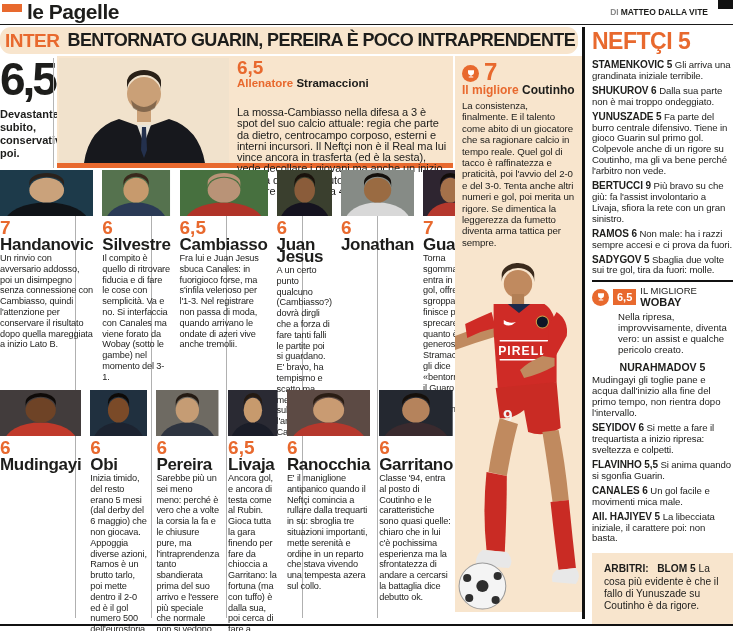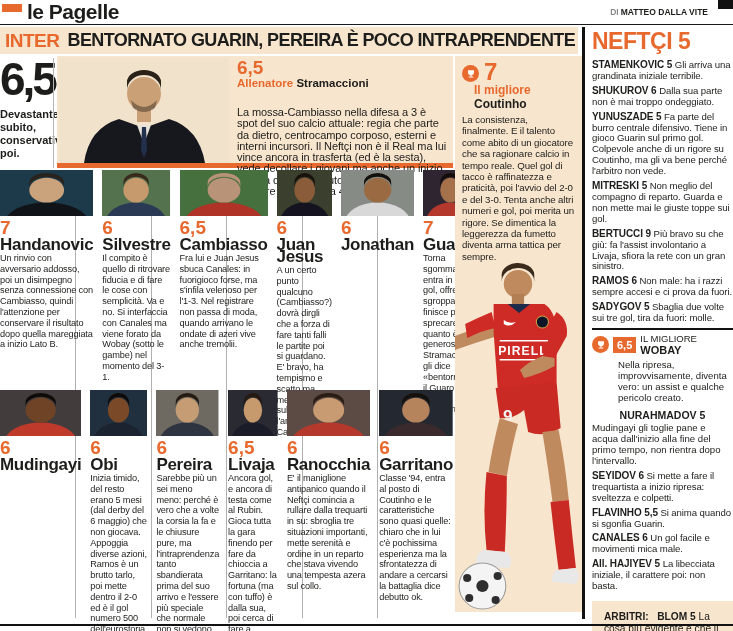--- a/index.html
+++ b/index.html
@@ -7,21 +7,21 @@
         font-family:"Liberation Sans",sans-serif;color:#1d1d1b;}
   
   .chip{position:absolute;left:2px;top:4px;width:20px;height:8px;background:#e8692e;}
   .masthead-title{position:absolute;left:27px;top:0px;font-size:21px;font-weight:800;letter-spacing:-0.5px;}
   .byline{position:absolute;right:25px;top:7px;font-size:8.5px;font-weight:700;}
   .byline .pre{color:#8a8a8a;margin-right:2px;}
   .corner-mark{position:absolute;right:0;top:0;width:15px;height:9px;background:#111;}
   .toprule{position:absolute;left:0;top:24px;width:733px;height:1px;background:#1a1a1a;}
   
   .headline-bar{position:absolute;left:0;top:27px;width:578px;height:27px;background:#f8e5cd;
-    display:flex;align-items:center;gap:8px;padding-left:5px;box-sizing:border-box;}
+    display:flex;align-items:center;gap:8px;padding-left:5px;box-sizing:border-box;border-radius:11px;}
   .headline-bar .team{color:#e8692e;font-size:19px;font-weight:800;letter-spacing:-0.5px;}
   .headline-bar .htext{font-size:18px;font-weight:800;letter-spacing:-0.6px;white-space:nowrap;}
   .neftci-title{position:absolute;left:592px;top:28px;font-size:23px;font-weight:800;
     color:#e8692e;letter-spacing:-0.5px;}
   .vdivider{position:absolute;left:582px;top:27px;width:3px;height:592px;background:#111;}
   .bottomrule{position:absolute;left:0;top:624px;width:733px;height:2px;background:#111;}
   
   .team-rating{position:absolute;left:0;top:52px;width:52px;font-size:46px;font-weight:800;letter-spacing:-3px;}
   .team-comment{position:absolute;left:0;top:108px;width:52px;font-size:11px;font-weight:700;line-height:13px;}
   .rail-line{position:absolute;left:53px;top:58px;width:1px;height:110px;background:#b5b5b5;}
@@ -58,21 +58,21 @@
   .p9{--bg:#6e6a62;--skin:#c59c74;--hair:#241a12;--shirt:#2e3440;}
   .p10{--bg:#2a2a33;--skin:#c79a6d;--hair:#241a12;--shirt:#1a1d28;}
   .p11{--bg:#5c4a44;--skin:#c99b72;--hair:#2a1d14;--shirt:#b5382d;}
   .p12{--bg:#242830;--skin:#b5835c;--hair:#16100b;--shirt:#3a2a2e;}
   
   .best-box{position:absolute;left:455px;top:56px;width:127px;height:556px;background:#f8e5cd;}
   .best-head{display:flex;align-items:flex-end;gap:5px;padding:6px 0 0 7px;}
   .badge-circle{width:17px;height:17px;border-radius:50%;background:#e8692e;display:flex;
     align-items:center;justify-content:center;flex:0 0 auto;}
   .best-rating{color:#e8692e;font-size:24px;font-weight:800;line-height:20px;}
-  .best-nameline{padding:1px 0 0 7px;font-size:12px;font-weight:800;margin-left:12px;}
+  .best-nameline{padding:1px 0 0 7px;font-size:12px;font-weight:800;}
   .best-nameline .lbl{color:#e8692e;}
   .best-p{padding:3px 6px 0 7px;font-size:9.7px;line-height:11.4px;letter-spacing:-0.1px;}
   .best-photo{position:absolute;left:0;bottom:0;width:127px;height:352px;}
   
   .rightcol{position:absolute;left:592px;top:60px;width:141px;height:562px;}
   .entry{margin:0 0 4px 0;font-size:9.6px;line-height:10.9px;letter-spacing:-0.1px;}
   .entry b{font-size:10px;}
   .wobay-block{border-top:2px solid #111;margin-top:4px;padding-top:4px;display:flex;gap:4px;align-items:center;}
   .wobay-score{background:#e8692e;color:#fff;font-weight:800;font-size:11px;padding:2px 4px;}
   .wobay-lbl{font-size:9.5px;line-height:10px;}
@@ -325,21 +325,20 @@
       <circle cx="42" cy="316" r="4" fill="#2e2e2e"></circle>
       <circle cx="40" cy="340" r="4" fill="#2e2e2e"></circle>
       <circle cx="14" cy="338" r="4" fill="#2e2e2e"></circle>
     </svg>
   </div>
 
   <div class="rightcol">
     <p class="entry"><b>STAMENKOVIC 5</b> <span>Gli arriva una grandinata iniziale terribile.</span></p>
     <p class="entry"><b>SHUKUROV 6</b> <span>Dalla sua parte non è mai troppo ondeggiato.</span></p>
     <p class="entry"><b>YUNUSZADE 5</b> <span>Fa parte del burro centrale difensivo. Tiene in gioco Guarin sul primo gol. Colpevole anche di un rigore su Coutinho, ma gli va bene perché l'arbitro non vede.</span></p>
-    <p class="entry"><b>MITRESKI 5</b> <span>Non meglio del compagno di reparto. Guarda e non mette mai le giuste toppe sui gol.</span></p>
     <p class="entry"><b>BERTUCCI 9</b> <span>Più bravo su che giù: fa l'assist involontario a Livaja, sfiora la rete con un gran sinistro.</span></p>
     <p class="entry"><b>RAMOS 6</b> <span>Non male: ha i razzi sempre accesi e ci prova da fuori.</span></p>
     <p class="entry"><b>SADYGOV 5</b> <span>Sbaglia due volte sui tre gol, tira da fuori: molle.</span></p>
 
     <div class="wobay-block">
       <span class="badge-circle">
           <svg width="12" height="12" viewBox="0 0 16 16">
             <use href="#cup"></use>
           </svg>
         </span>

